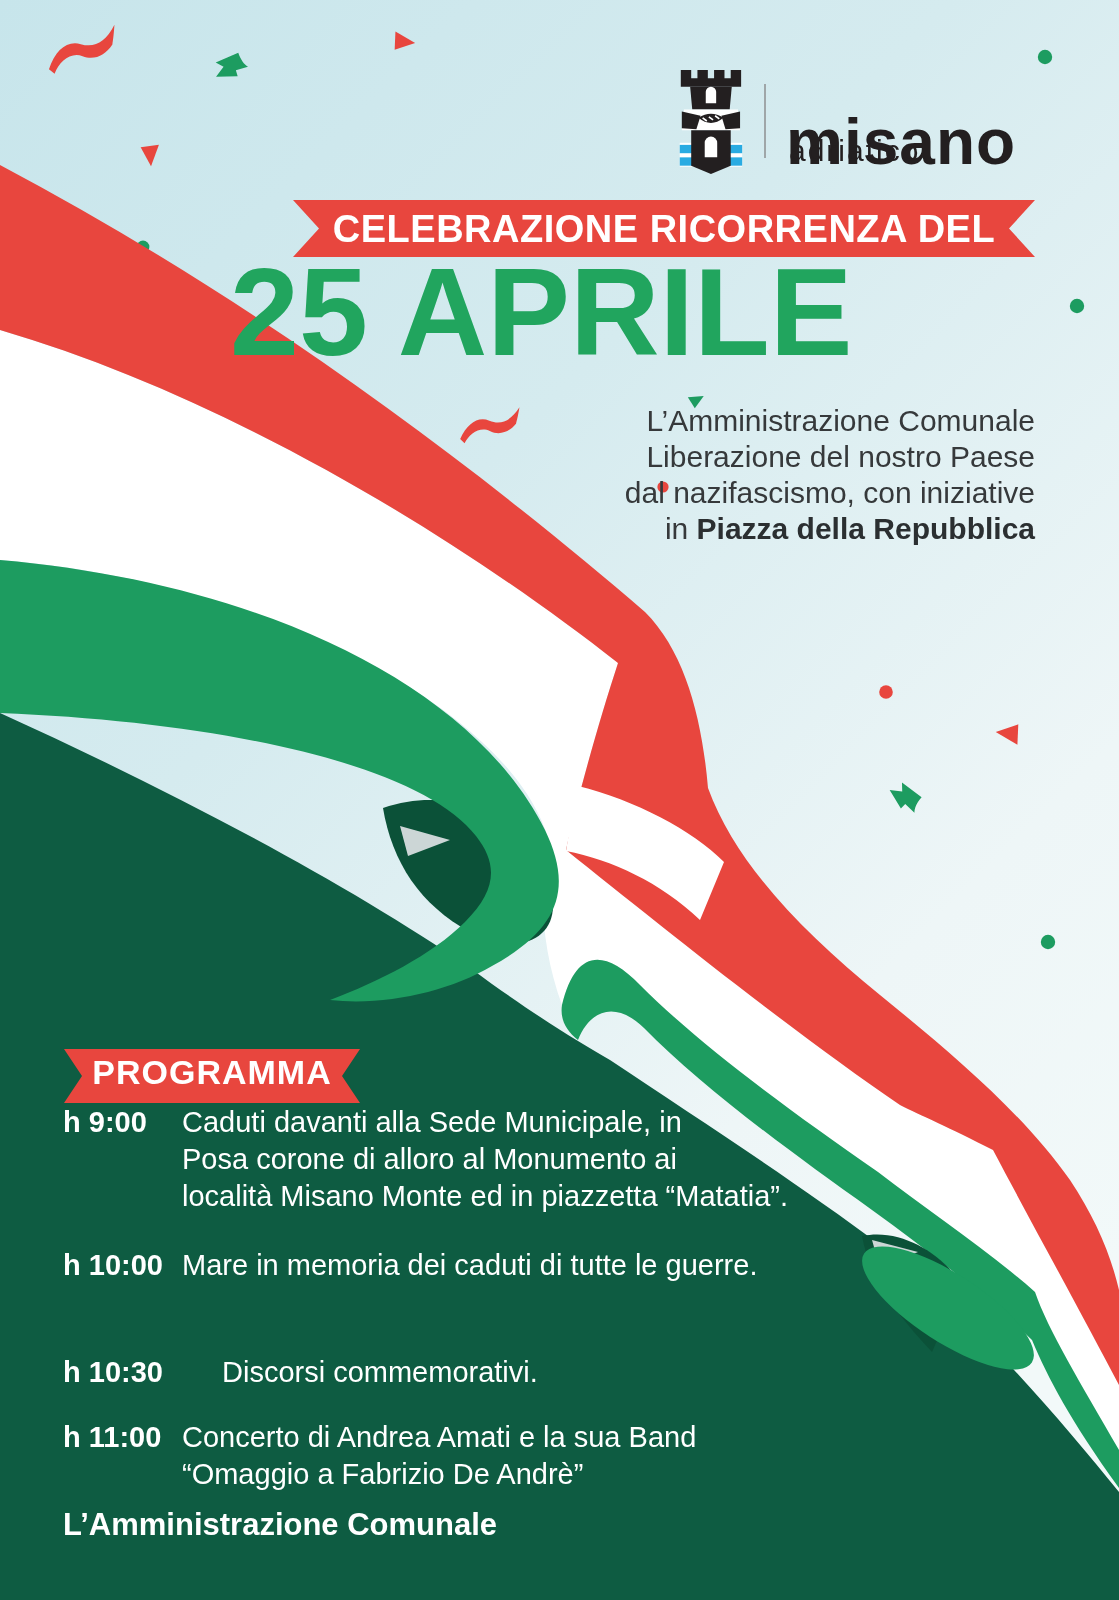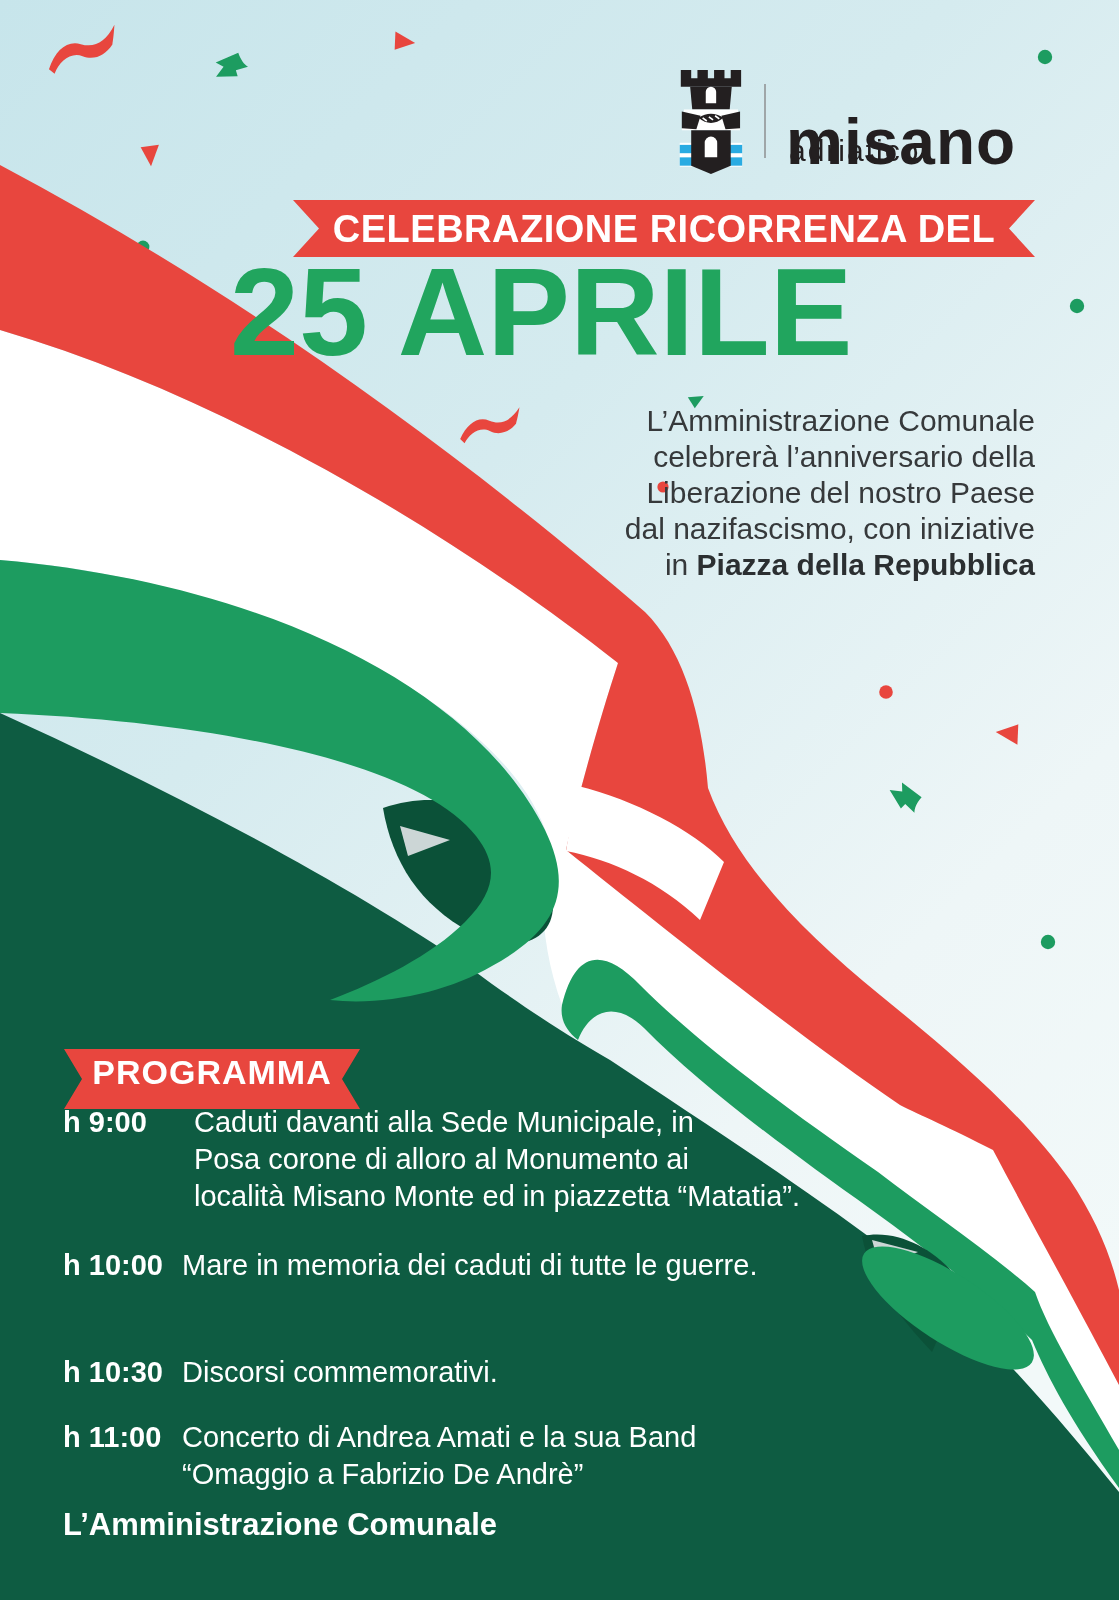--- a/index.html
+++ b/index.html
@@ -18,34 +18,34 @@
   
   #logo-name{left:786px;top:70px;font-size:64px;font-weight:bold;letter-spacing:1px;color:var(--ink);line-height:1;margin-top:40px;}
   #logo-sub{left:789px;top:136px;font-size:30px;font-weight:400;letter-spacing:2px;color:var(--ink);line-height:1;}
   #logo-divider{left:764px;top:84px;width:2px;height:74px;background:#9fa6a8;}
   #crest{left:676px;top:70px;width:72px;height:104px;}
 
   
   .ribbon{background:var(--red);color:#fff;font-weight:bold;text-align:center;
     clip-path:polygon(0% 0%,100% 0%,calc(100% - 26px) 50%,100% 100%,0% 100%,26px 50%);}
   #banner{left:293px;top:200px;width:742px;height:57px;line-height:58px;font-size:38px;letter-spacing:0.5px;}
-  #programma-ribbon{left:64px;top:1049px;width:296px;height:60px;line-height:47px;font-size:34px;letter-spacing:1px;
+  #programma-ribbon{left:64px;top:1049px;width:296px;height:54px;line-height:47px;font-size:34px;letter-spacing:1px;
     clip-path:polygon(0% 0%,100% 0%,calc(100% - 18px) 50%,100% 100%,0% 100%,18px 50%);}
 
   #title{left:230px;top:250px;width:805px;text-align:left;font-size:124px;font-weight:bold;
     letter-spacing:0px;color:var(--title-green);line-height:1;}
 
   #intro{left:460px;top:403px;width:575px;text-align:right;font-size:30px;line-height:36px;color:var(--text-dark);}
   #intro .bold{font-weight:bold;color:#2b2f31;text-align:center;}
 
   
   .prog-row{position:absolute;left:63px;width:860px;display:flex;color:#fff;}
   .prog-time{width:119px;flex:0 0 119px;font-weight:bold;font-size:29px;line-height:37px;}
   .prog-lines{font-size:29px;line-height:37px;font-weight:400;}
-  #row1{top:1104px;gap:12px;} #row2{top:1247px;} #row3{top:1354px;} #row4{top:1419px;}
+  #row1{top:1104px;} #row2{top:1247px;} #row3{top:1354px;gap:40px;} #row4{top:1419px;}
   #footer-sign{left:63px;top:1506px;font-size:31px;font-weight:bold;color:#fff;line-height:1.2;}
 </style>
 </head>
 <body>
 
 <div id="poster">
 
   <svg id="flag-art" viewBox="0 0 1119 1600" aria-hidden="true">
     <defs>
       <linearGradient id="bgGrad" x1="0" y1="0" x2="0.7" y2="1">
@@ -152,21 +152,20 @@
   <div class="abs" id="logo-name">misano</div>
   <div class="abs" id="logo-sub">adriatico</div>
 
   <div class="abs ribbon" id="banner">CELEBRAZIONE RICORRENZA DEL</div>
 
   <div class="abs" id="title">25 APRILE</div>
 
   <div class="abs" id="intro">
     <div>
         <div>L’Amministrazione Comunale</div>
-        <div>celebrerà l’anniversario della</div>
         <div>Liberazione del nostro Paese</div>
         <div>dal nazifascismo, con iniziative</div>
       </div>
     <div><span>in </span><span class="bold">Piazza della Repubblica</span></div>
   </div>
 
   <div class="abs ribbon" id="programma-ribbon">PROGRAMMA</div>
 
   <div class="prog-row" id="row1">
     <div class="prog-time">h 9:00</div>

